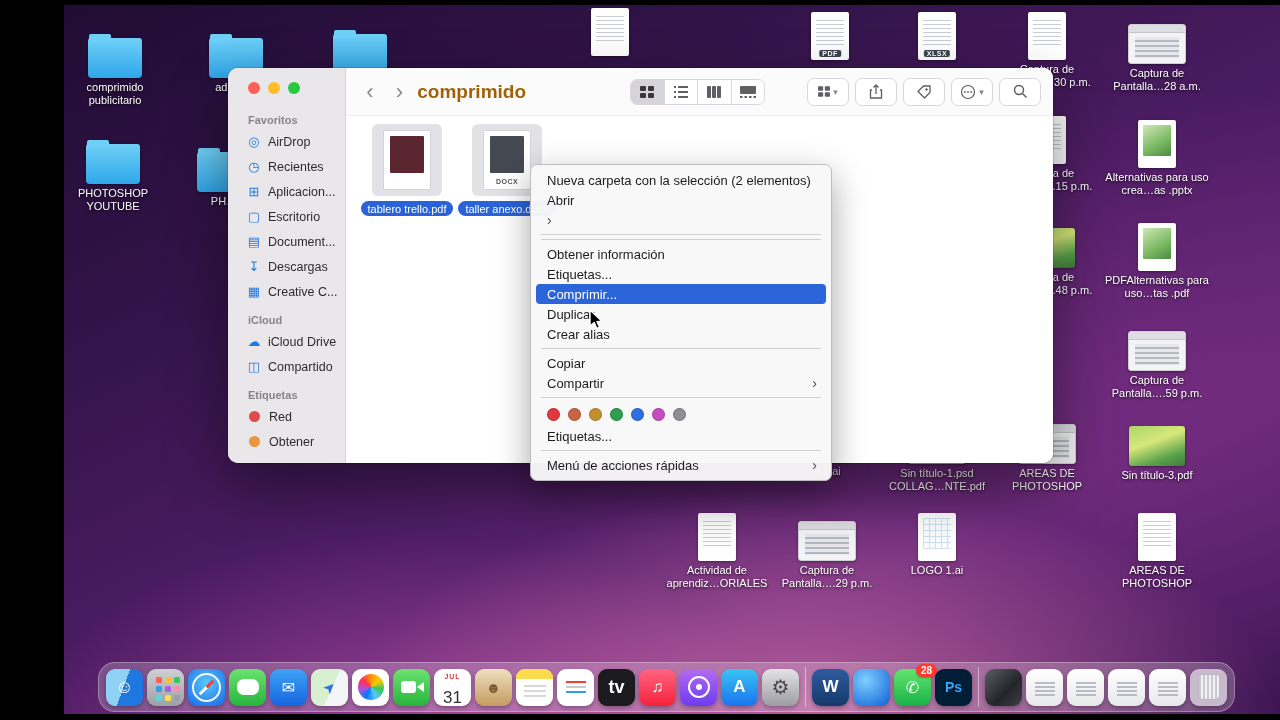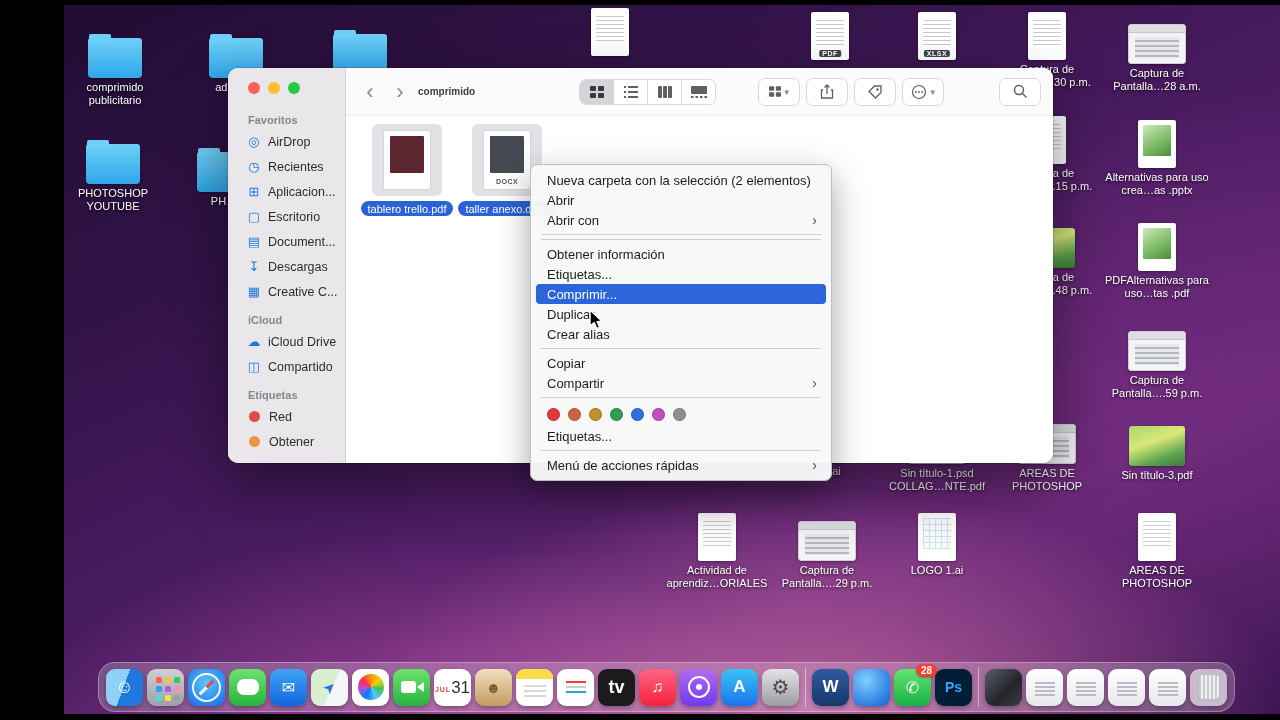--- a/index.html
+++ b/index.html
@@ -62,21 +62,21 @@
   .sb-title{font-size:11px;color:#86858a;font-weight:bold;padding:10px 0 3px 20px;}
   .sb-item{display:flex;align-items:center;gap:6px;height:25px;padding-left:12px;margin:0 6px;
       font-size:12.5px;color:#2c2c2e;border-radius:5px;white-space:nowrap;overflow:hidden;}
   .sb-item .gi{width:16px;flex-shrink:0;text-align:center;color:#1f7ae0;font-size:13px;}
   .sb-item .gi.dot{width:11px;height:11px;border-radius:50%;margin:0 3px;}
   #main{flex:1;display:flex;flex-direction:column;background:#fff;min-width:0;}
   #toolbar{height:47px;display:flex;align-items:center;padding:0 12px;gap:6px;background:#fcfbfc;
       border-bottom:1px solid #f0eff2;}
   .nav-btn{width:24px;height:26px;font-size:22px;line-height:22px;color:#8a8a8e;display:flex;
       align-items:center;justify-content:center;}
-  #win-title{font-size:10px;font-weight:bold;color:#404040;}
+  #win-title{font-size:19px;font-weight:bold;color:#a16207;}
   .seg{display:flex;border:1px solid #d9d7db;border-radius:7px;overflow:hidden;margin-left:98px;}
   .seg-btn{width:33px;height:24px;display:flex;align-items:center;justify-content:center;
       color:#5f5f64;background:#fff;border-right:1px solid #d9d7db;}
   .seg-btn:last-child{border-right:none;}
   .seg-btn.active{background:#d6d4d9;color:#3a3a3e;}
   .tb-btn{height:26px;min-width:30px;border:1px solid #d9d7db;border-radius:7px;background:#fff;
       color:#5f5f64;display:flex;align-items:center;justify-content:center;gap:3px;padding:0 5px;}
   .tb-btn.group{margin-left:36px;}
   .tb-btn.search{margin-left:auto;}
   .chev{font-size:9px;color:#85858a;}
@@ -130,21 +130,21 @@
   .dk-mail .g{font-weight:normal;font-size:16px;}
   .dk-maps{background:linear-gradient(115deg,#d7f0d0 55%,#f3f5f7 55%);}
   .dk-maps .g{color:#2f6fe4;font-size:13px;transform:rotate(-45deg);}
   .dk-photos{background:#fff;}
   .phw{width:26px;height:26px;border-radius:50%;
       background:conic-gradient(#ff9500,#ffcc00,#34c759,#5ac8fa,#007aff,#af52de,#ff2d55,#ff9500);}
   .dk-facetime{background:linear-gradient(#6be26f,#27b43e);}
   .ftc{width:15px;height:12px;background:#fff;border-radius:3px;position:relative;margin-left:-7px;}
   .ftc::after{content:"";position:absolute;right:-8px;top:1px;width:0;height:0;
       border-top:5px solid transparent;border-bottom:5px solid transparent;border-right:7px solid #fff;}
-  .dk-calendar{background:#fff;flex-direction:row;justify-content:center;}
+  .dk-calendar{background:#fff;flex-direction:column;justify-content:space-between;}
   .cal-m{font-size:7px;color:#e0383e;font-weight:bold;letter-spacing:1px;margin-top:4px;}
   .cal-d{font-size:17px;color:#333;line-height:17px;}
   .dk-contacts{background:linear-gradient(#efe0c0,#c69a5f);}
   .dk-contacts .g{color:#7a5a33;font-size:15px;}
   .dk-notes{background:#fff;flex-direction:column;justify-content:flex-start;}
   .nt-top{width:100%;height:10px;background:#fadb4c;border-radius:9px 9px 0 0;}
   .nt-lines{width:22px;height:2px;background:#d8d8dc;box-shadow:0 5px 0 #d8d8dc,0 10px 0 #d8d8dc;margin-top:6px;}
   .dk-reminders{background:#fff;}
   .rml{width:20px;height:2px;background:#c9c9ce;box-shadow:0 -5px 0 #ff3b30,0 5px 0 #2e9ef0;}
   .dk-tv{background:#1b1b1d;}
@@ -503,21 +503,20 @@
 </div>
 
 <div id="context-menu">
     <div class="mi">
       <div class="ml">Nueva carpeta con la selección (2 elementos)</div>
     </div>
     <div class="mi">
       <div class="ml">Abrir</div>
     </div>
     <div class="mi">
-      <div class="ml">Abrir con</div>
       <div class="sub">›</div>
     </div>
     <div class="msep"></div>
     <div class="msep"></div>
     <div class="mi">
       <div class="ml">Obtener información</div>
     </div>
     <div class="mi">
       <div class="ml">Etiquetas...</div>
     </div>

